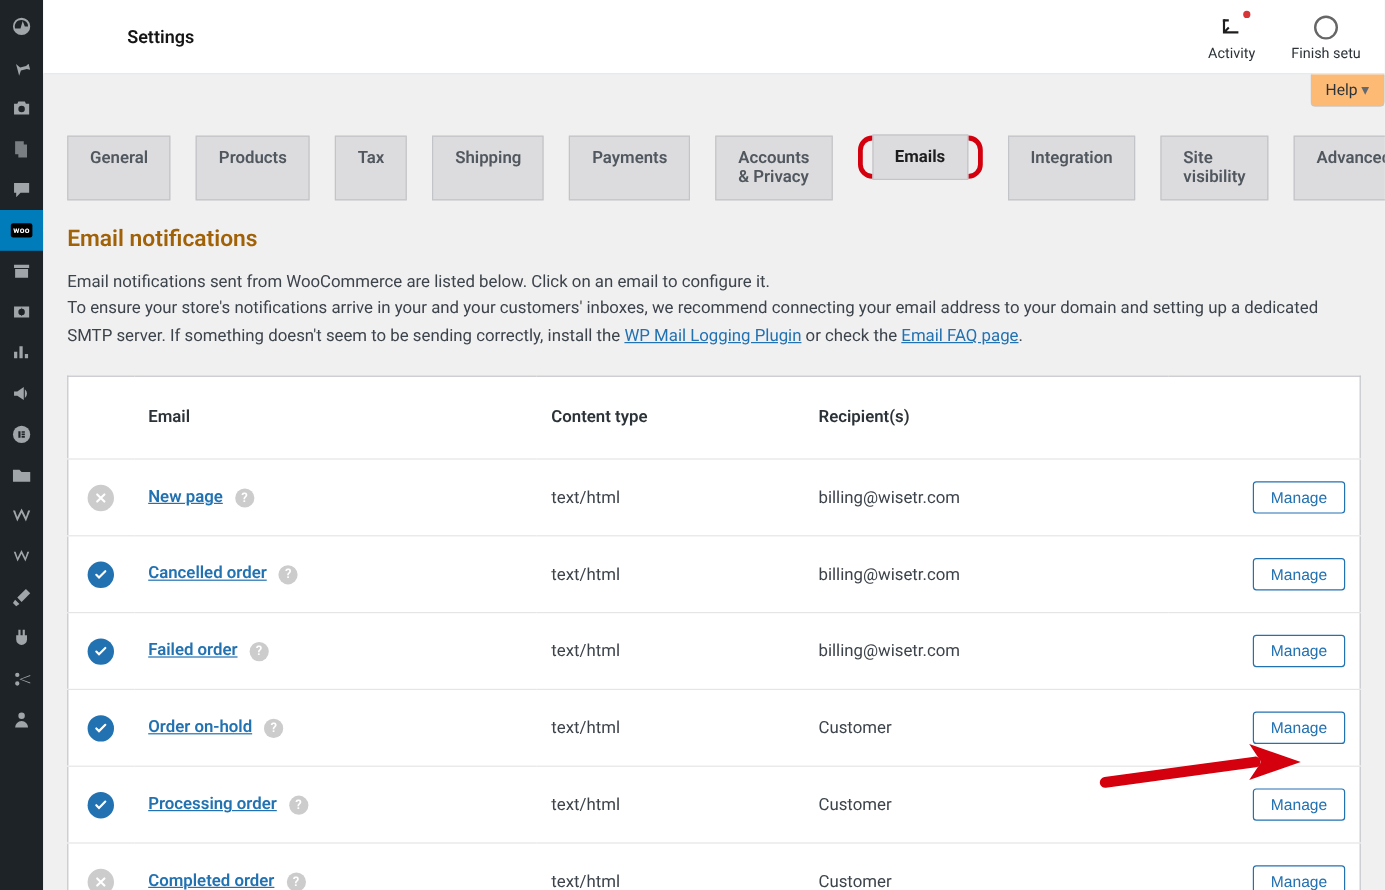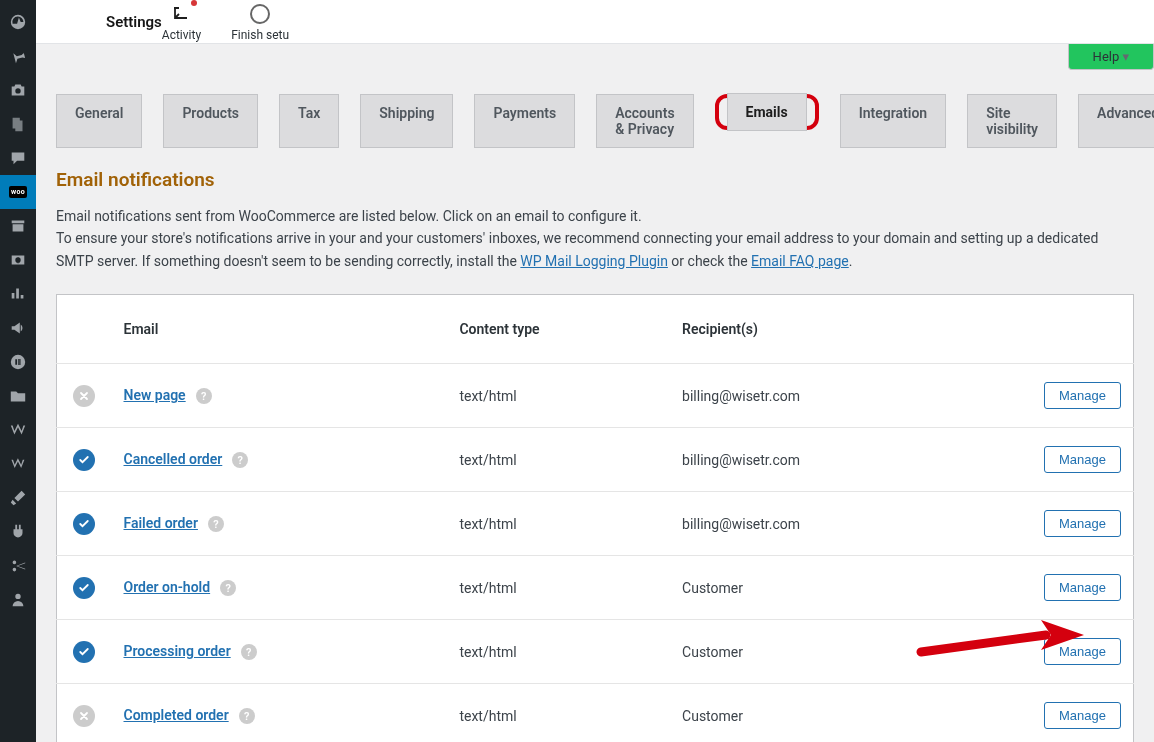--- a/index.html
+++ b/index.html
@@ -6,29 +6,29 @@
     body { font-family: -apple-system, BlinkMacSystemFont, "Segoe UI", Roboto, sans-serif; background:#f0f0f1; color:#3c434a; width:1154px; height:742px; overflow:hidden; }
     
     #adminbar { position:absolute; top:0; left:0; bottom:0; width:36px; background:#1d2327; display:flex; flex-direction:column; align-items:center; padding-top:5px; }
     #adminbar .aitem { width:36px; height:34px; display:flex; align-items:center; justify-content:center; color:#a0a5aa; position:relative; }
     #adminbar .aitem.active { background:#007cba; color:#fff; }
     #adminbar .aitem.active::after { content:""; position:absolute; right:-8px; top:50%; margin-top:-8px; border:8px solid transparent; border-right-color:#f0f0f1; z-index:2;}
     .woo-badge { background:#000000; color:#fff; font-size:7px; font-weight:700; padding:2px 2px; border-radius:2px; letter-spacing:.3px; }
     #adminbar svg { width:18px; height:18px; fill:currentColor; }
     
     #main { position:absolute; left:36px; right:0; top:0; bottom:0; background:#f0f0f1; overflow:hidden; }
-    #topbar { height:44px; background:#fff; border-bottom:1px solid #e2e4e7; display:flex; align-items:center; justify-content:flex-start; padding:0 20px; }
+    #topbar { height:62px; background:#fff; border-bottom:1px solid #e2e4e7; display:flex; align-items:center; justify-content:space-between; padding:0 20px; }
     #topbar h1 { font-size:15px; font-weight:600; color:#151515; padding-left:50px;}
     #topbar-right { display:flex; gap:30px; align-items:flex-start; }
     .tool { text-align:center; font-size:12px; color:#2c3338; }
     .tool .ticon { height:24px; display:flex; align-items:center; justify-content:center; color:#1e1e1e; margin-bottom:2px; position:relative;}
     .red-dot { position:absolute; top:-2px; right:4px; width:6px; height:6px; background:#d63638; border-radius:50%; }
     .ring { width:20px; height:20px; border:2px solid #666; border-radius:50%; display:inline-block; }
     #help-tab-wrap { text-align:right; padding-right:0; }
-    #help-tab { display:inline-block; background:#22c55e; border:1px solid #c3c4c7; border-top:none; padding:5px 24px; font-size:13px; color:#2c3338; border-radius:0 0 4px 4px;}
+    #help-tab { display:inline-block; background:#fdba74; border:1px solid #c3c4c7; border-top:none; padding:5px 12px; font-size:13px; color:#2c3338; border-radius:0 0 4px 4px;}
     #help-tab::after { content:" \25BE"; color:#646970; }
     
     #content { padding:0 20px 20px 20px; }
     
     #tabs { display:flex; gap:21px; margin:24px 0 20px 0; position:relative;}
     .tab { background:#dcdcde; color:#50575e; padding:10px 18px; font-size:14px; font-weight:600; border:1px solid #c3c4c7; position:relative;}
     .tab.emails-wrap { padding:0; border:none; background:transparent; }
     .emails-highlight { border:4px solid #d4000e; border-radius:12px; padding:6px 8px; display:inline-block;}
     .emails-inner { background:#dcdcde; color:#1d1d1d; padding:10px 18px; font-weight:700; border:1px solid #c3c4c7;}
     

